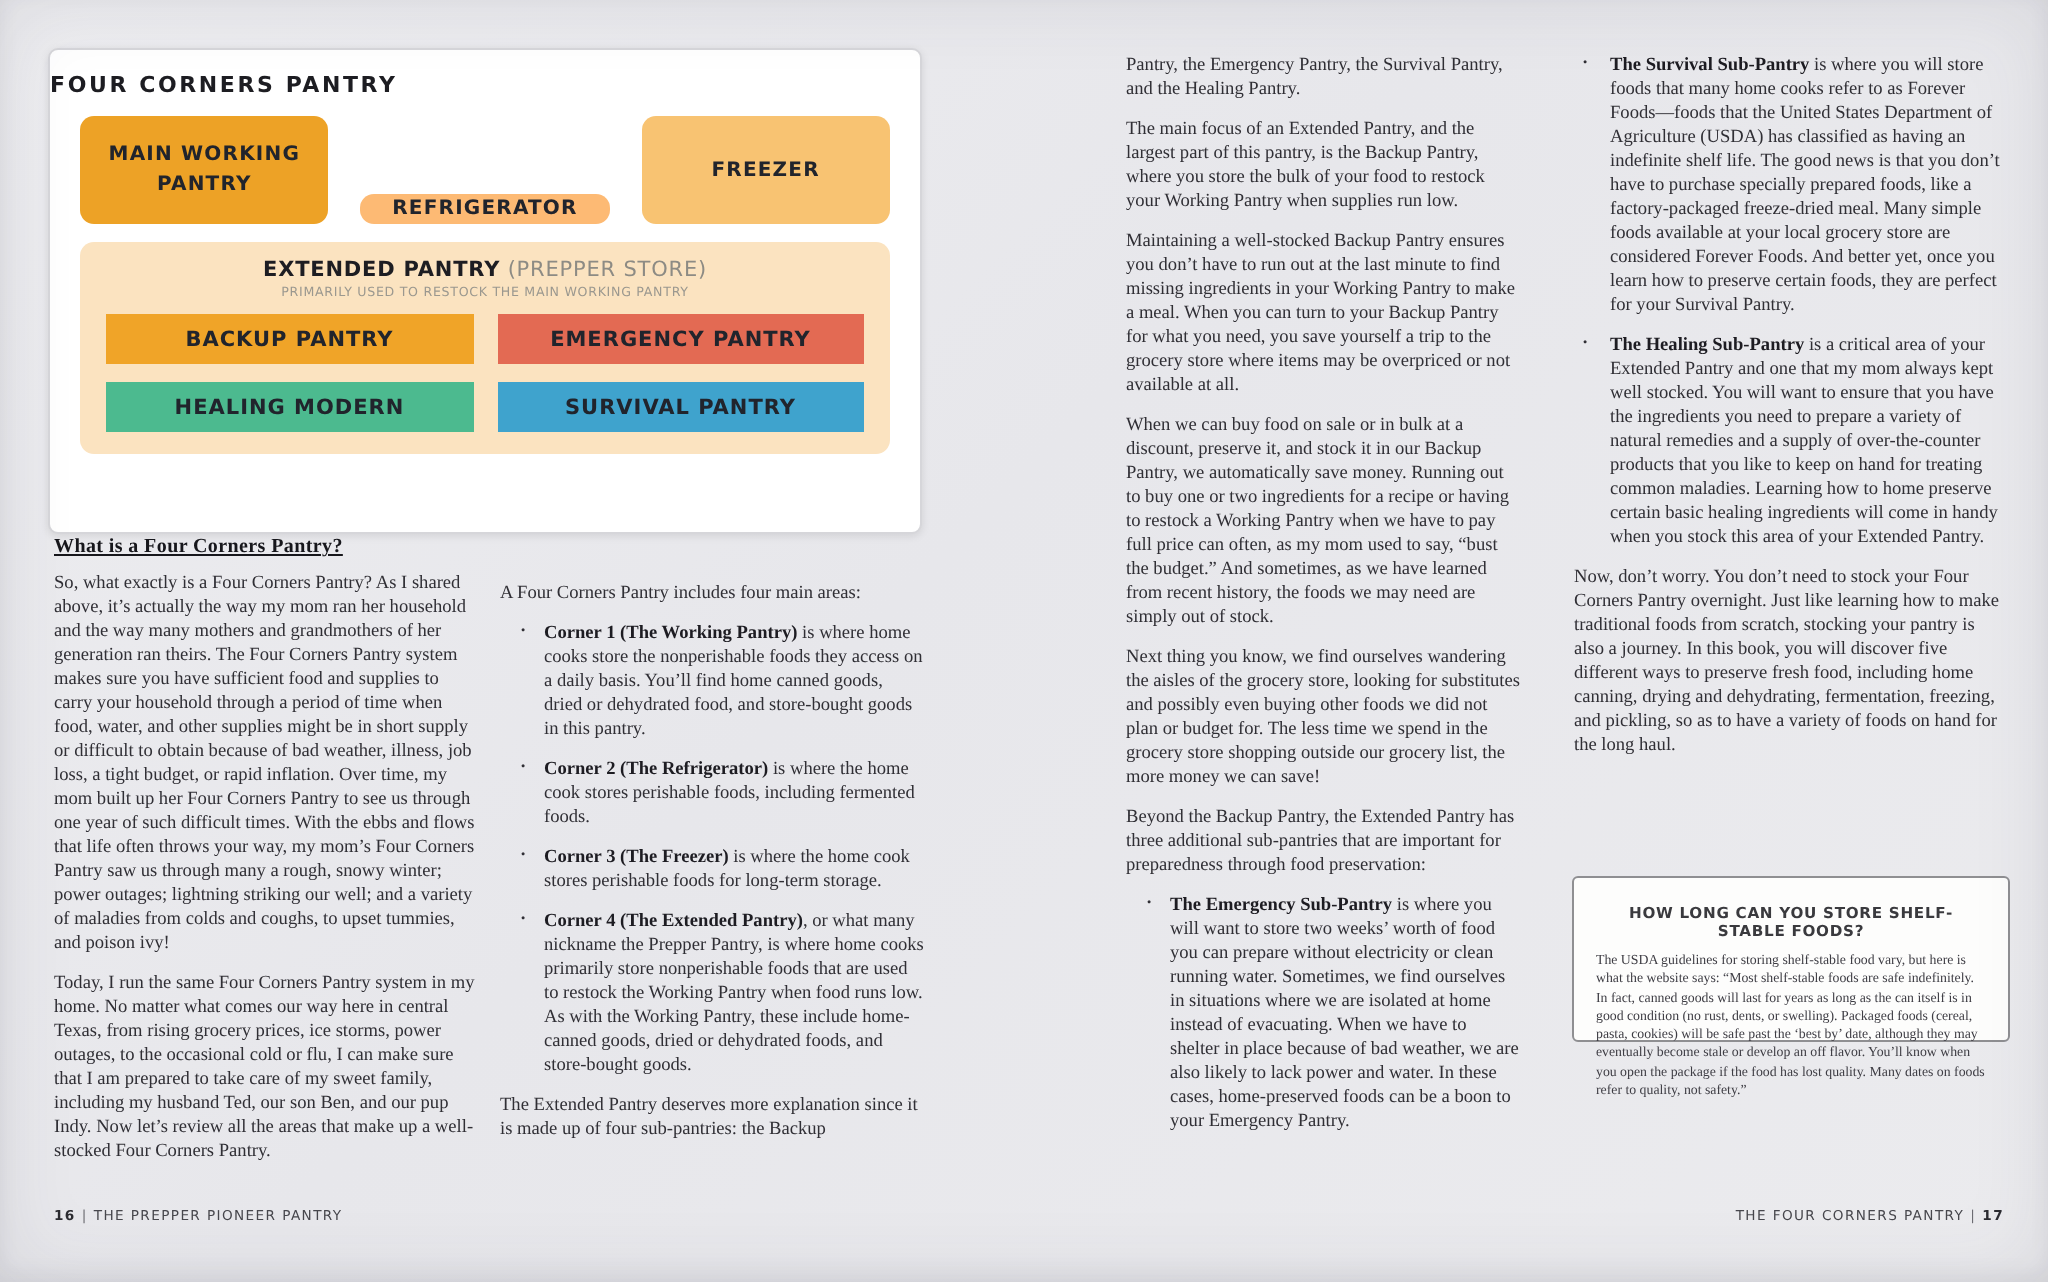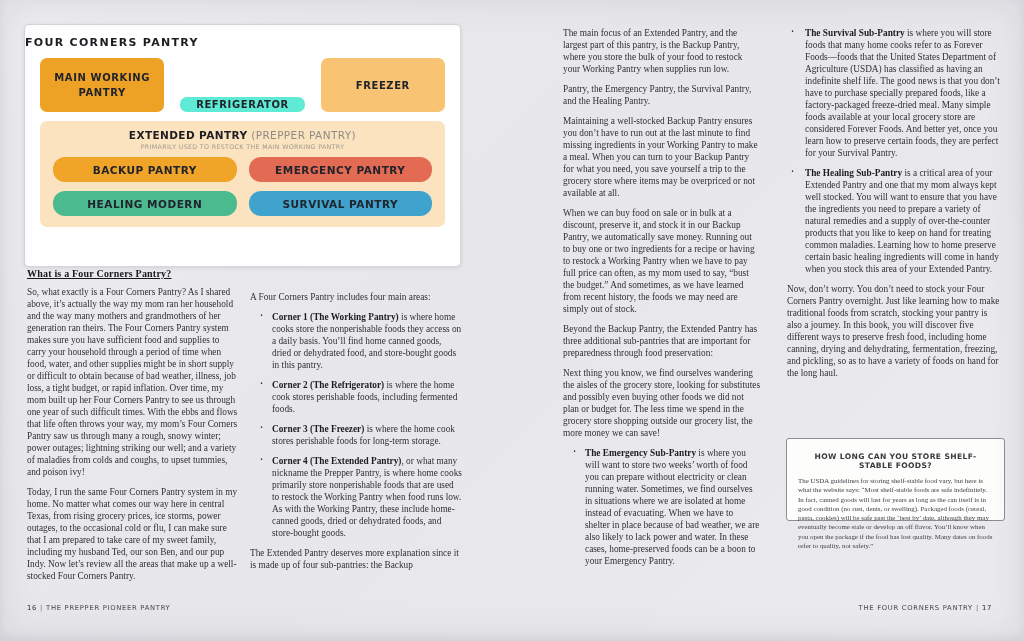--- a/index.html
+++ b/index.html
@@ -31,21 +31,21 @@
   }
   .extended{
     margin:9px 15px 0;border-radius:7px;padding:8px 13px 11px;box-sizing:border-box;
   }
   .ext-title{text-align:center;font-size:10.5px;letter-spacing:0.4px;}
   .ext-bold{font-weight:bold;color:#1d1d22;}
   .ext-light{color:#8d8b84;}
   .ext-sub{text-align:center;font-size:6.3px;color:#9b988f;letter-spacing:0.35px;margin-top:2px;}
   .pills{display:grid;grid-template-columns:1fr 1fr;gap:9px 12px;margin-top:7px;}
   .pill{
-    height:25px;border-radius:12px;display:flex;align-items:center;justify-content:center;
+    height:25px;border-radius:0;display:flex;align-items:center;justify-content:center;
     font-weight:bold;font-size:10.5px;letter-spacing:0.5px;color:#21242c;
   }
   
   .col{position:absolute;font-size:9.3px;line-height:12px;color:#302f35;}
   .col p{margin:0 0 8px;}
   .heading{
     font-size:10px;font-weight:bold;margin:0 0 6px;color:#17171c;
     letter-spacing:0.2px;line-height:1.2;text-decoration:underline;
   }
   #col1{left:27px;top:268px;width:212px;}
@@ -67,39 +67,39 @@
     font-family:"DejaVu Sans", sans-serif;font-size:7.6px;font-weight:bold;
     letter-spacing:0.35px;text-align:center;color:#3a3a3e;margin:0 0 6px;
   }
   .sidebar-body{font-size:6.9px;line-height:9.3px;color:#3e3d44;margin:0;}
   
   .footer{
     position:absolute;top:604px;font-family:"DejaVu Sans", sans-serif;
     font-size:6.8px;letter-spacing:0.7px;color:#47474d;
   }
   #footer-left{left:27px;}
-  #footer-right{right:32px;text-align:center;}
-  .pagenum{font-weight:normal;color:#2c2c31;}
+  #footer-right{right:22px;text-align:center;}
+  .pagenum{font-weight:bold;color:#2c2c31;}
   .fsep{margin:0 3px;color:#6d6d73;}
 </style>
 </head>
 <body>
 
 <div class="spread">
 
   <div class="diagram">
     <div class="diagram-title">FOUR CORNERS PANTRY</div>
     <div class="corners">
       <div class="corner" style="background-color: rgb(237, 162, 38);">MAIN WORKING PANTRY</div>
-      <div class="corner" style="background-color: #5eead4; margin-top: 39px;">REFRIGERATOR</div>
+      <div class="corner" style="background-color: #fdba74; margin-top: 39px;">REFRIGERATOR</div>
       <div class="corner" style="background-color: rgb(248, 195, 114);">FREEZER</div>
     </div>
     <div class="extended" style="background-color: rgb(251, 227, 192);">
       <div class="ext-title">
-        <span class="ext-bold">EXTENDED PANTRY</span><span class="ext-light"> (PREPPER PANTRY)</span>
+        <span class="ext-bold">EXTENDED PANTRY</span><span class="ext-light"> (PREPPER STORE)</span>
       </div>
       <div class="ext-sub">PRIMARILY USED TO RESTOCK THE MAIN WORKING PANTRY</div>
       <div class="pills">
         <div class="pill" style="background-color: rgb(240, 164, 40);">BACKUP PANTRY</div>
         <div class="pill" style="background-color: rgb(227, 106, 83);">EMERGENCY PANTRY</div>
         <div class="pill" style="background-color: rgb(76, 186, 143);">HEALING MODERN</div>
         <div class="pill" style="background-color: rgb(63, 163, 205);">SURVIVAL PANTRY</div>
       </div>
     </div>
   </div>
@@ -121,26 +121,26 @@
     <div class="bullet">
       <span class="lead">Corner 3 (The Freezer)</span><span> is where the home cook stores perishable foods for long-term storage.</span>
     </div>
     <div class="bullet">
       <span class="lead">Corner 4 (The Extended Pantry)</span><span>, or what many nickname the Prepper Pantry, is where home cooks primarily store nonperishable foods that are used to restock the Working Pantry when food runs low. As with the Working Pantry, these include home-canned goods, dried or dehydrated foods, and store-bought goods.</span>
     </div>
     <p>The Extended Pantry deserves more explanation since it is made up of four sub-pantries: the Backup</p>
   </div>
 
   <div class="col" id="col3">
+    <p>Pantry, the Emergency Pantry, the Survival Pantry, and the Healing Pantry.</p>
     <p>The main focus of an Extended Pantry, and the largest part of this pantry, is the Backup Pantry, where you store the bulk of your food to restock your Working Pantry when supplies run low.</p>
-    <p>Pantry, the Emergency Pantry, the Survival Pantry, and the Healing Pantry.</p>
     <p>Maintaining a well-stocked Backup Pantry ensures you don’t have to run out at the last minute to find missing ingredients in your Working Pantry to make a meal. When you can turn to your Backup Pantry for what you need, you save yourself a trip to the grocery store where items may be overpriced or not available at all.</p>
     <p>When we can buy food on sale or in bulk at a discount, preserve it, and stock it in our Backup Pantry, we automatically save money. Running out to buy one or two ingredients for a recipe or having to restock a Working Pantry when we have to pay full price can often, as my mom used to say, “bust the budget.” And sometimes, as we have learned from recent history, the foods we may need are simply out of stock.</p>
+    <p>Next thing you know, we find ourselves wandering the aisles of the grocery store, looking for substitutes and possibly even buying other foods we did not plan or budget for. The less time we spend in the grocery store shopping outside our grocery list, the more money we can save!</p>
     <p>Beyond the Backup Pantry, the Extended Pantry has three additional sub-pantries that are important for preparedness through food preservation:</p>
-    <p>Next thing you know, we find ourselves wandering the aisles of the grocery store, looking for substitutes and possibly even buying other foods we did not plan or budget for. The less time we spend in the grocery store shopping outside our grocery list, the more money we can save!</p>
     <div class="bullet">
       <span class="lead">The Emergency Sub-Pantry</span><span> is where you will want to store two weeks’ worth of food you can prepare without electricity or clean running water. Sometimes, we find ourselves in situations where we are isolated at home instead of evacuating. When we have to shelter in place because of bad weather, we are also likely to lack power and water. In these cases, home-preserved foods can be a boon to your Emergency Pantry.</span>
     </div>
   </div>
 
   <div class="col" id="col4">
     <div class="bullet">
       <span class="lead">The Survival Sub-Pantry</span><span> is where you will store foods that many home cooks refer to as Forever Foods—foods that the United States Department of Agriculture (USDA) has classified as having an indefinite shelf life. The good news is that you don’t have to purchase specially prepared foods, like a factory-packaged freeze-dried meal. Many simple foods available at your local grocery store are considered Forever Foods. And better yet, once you learn how to preserve certain foods, they are perfect for your Survival Pantry.</span>
     </div>
     <div class="bullet">

